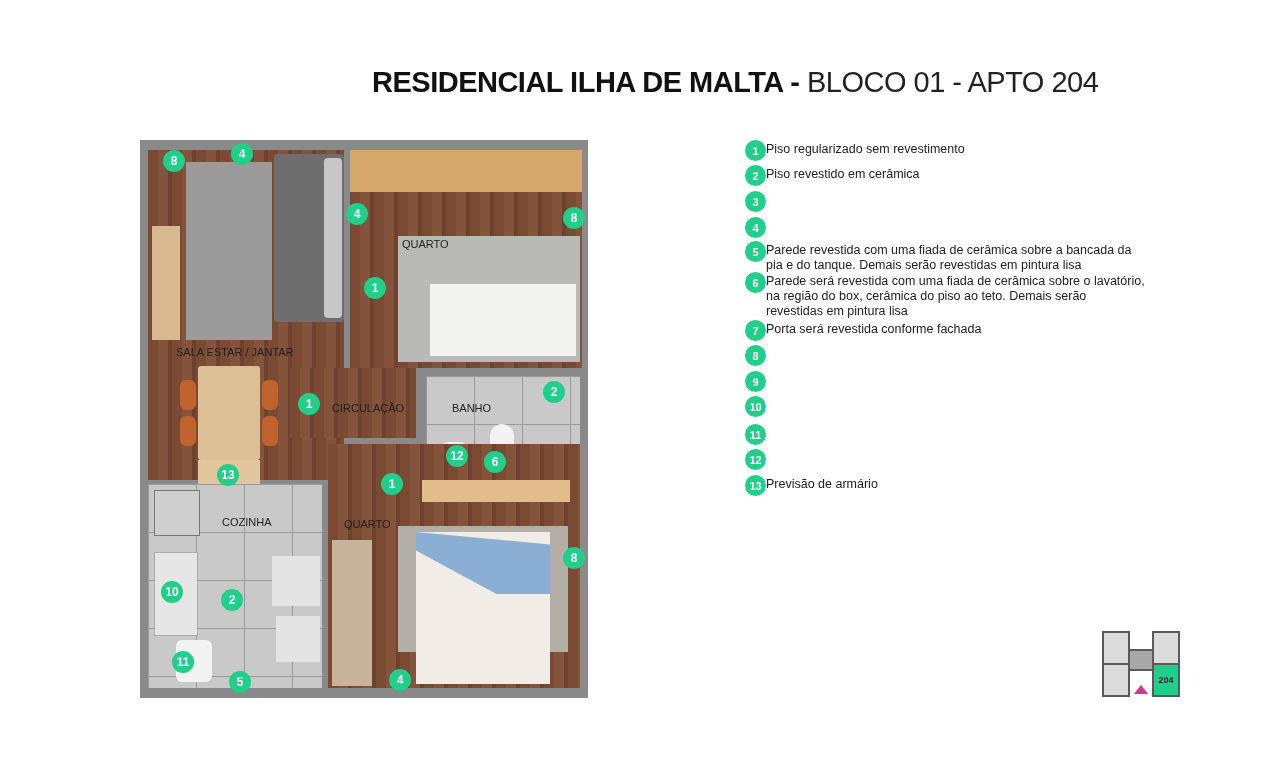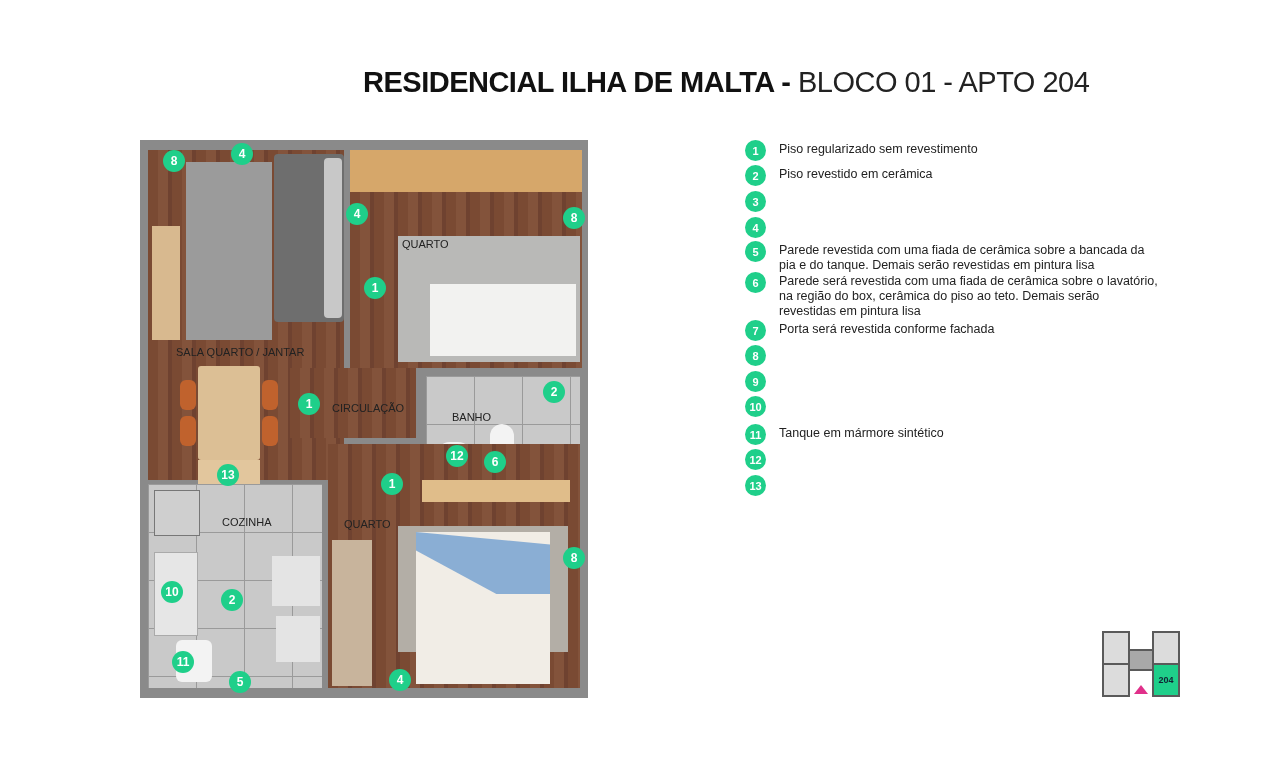--- a/index.html
+++ b/index.html
@@ -1,32 +1,32 @@
 <!DOCTYPE html>
 <html><head>
 <meta charset="utf-8">
 <style>
   * { box-sizing: border-box; margin: 0; padding: 0; }
   body { width: 1278px; height: 767px; background: #ffffff; font-family: "Liberation Sans", sans-serif; position: relative; overflow: hidden; }
-  .title { position: absolute; left: 363px; top: 66px; font-size: 29px; color: #111; letter-spacing: -0.5px; white-space: nowrap; }
+  .title { position: absolute; left: 372px; top: 66px; font-size: 29px; color: #111; letter-spacing: -0.5px; white-space: nowrap; }
   .title .bold { font-weight: bold; }
   .title .light { font-weight: normal; color: #222; }
 
   .plan { position: absolute; left: 140px; top: 140px; width: 448px; height: 558px; background: #8a8a8a; }
   .room { position: absolute; }
   .wood { background: repeating-linear-gradient(90deg, #7a4a33 0px, #7a4a33 10px, #83533b 10px, #83533b 20px, #6f4230 20px, #6f4230 24px); }
   .tile { background-color: #c9c9c9; background-image: linear-gradient(#9a9a9a 1px, transparent 1px), linear-gradient(90deg, #9a9a9a 1px, transparent 1px); background-size: 48px 48px; }
   .label { position: absolute; font-size: 11px; color: #222; white-space: nowrap; font-family: "Liberation Sans", sans-serif; }
   .badge { position: absolute; width: 22px; height: 22px; border-radius: 50%; background: #1fcf8a; color: #fff; font-weight: bold; font-size: 12px; display: flex; align-items: center; justify-content: center; }
   .furn { position: absolute; }
 
   .legend { position: absolute; left: 745px; top: 140px; width: 420px; }
   .legend-item { position: absolute; left: 0; display: flex; align-items: flex-start; }
   .legend-num { width: 21px; height: 21px; border-radius: 50%; background: #1fcf8a; color: #fff; font-weight: bold; font-size: 11px; display: flex; align-items: center; justify-content: center; flex-shrink: 0; }
-  .legend-text { margin-left: 13px; font-size: 12.5px; color: #222; line-height: 15px; width: 380px; padding-top: 2px; }
+  .legend-text { margin-left: 0; font-size: 12.5px; color: #222; line-height: 15px; width: 380px; padding-top: 2px; }
 
   .keyplan { position: absolute; left: 1102px; top: 631px; width: 78px; height: 66px; }
   .kp-cell { position: absolute; background: #dcdcdc; border: 2px solid #5a5a5a; }
 </style>
 </head>
 <body>
 
 <div class="title">
   <span class="bold">RESIDENCIAL ILHA DE MALTA -</span><span class="light"> BLOCO 01 - APTO 204</span>
 </div>
@@ -37,35 +37,35 @@
   <div class="furn" style="left:46px;top:22px;width:86px;height:178px;background:#9b9b9b;"></div>
   <div class="furn" style="left:134px;top:14px;width:70px;height:168px;background:#6e6e6e;border-radius:4px;"></div>
   <div class="furn" style="left:184px;top:18px;width:18px;height:160px;background:#c8c8c8;border-radius:4px;"></div>
   <div class="furn" style="left:12px;top:86px;width:28px;height:114px;background:#d8b98f;"></div>
   <div class="furn" style="left:58px;top:226px;width:62px;height:94px;background:#dcbf95;border-radius:3px;"></div>
   <div class="furn" style="left:40px;top:240px;width:16px;height:30px;background:#c0622d;border-radius:6px;"></div>
   <div class="furn" style="left:40px;top:276px;width:16px;height:30px;background:#c0622d;border-radius:6px;"></div>
   <div class="furn" style="left:122px;top:240px;width:16px;height:30px;background:#c0622d;border-radius:6px;"></div>
   <div class="furn" style="left:122px;top:276px;width:16px;height:30px;background:#c0622d;border-radius:6px;"></div>
   <div class="furn" style="left:58px;top:320px;width:62px;height:26px;background:#e2c69d;"></div>
-  <div class="label" style="left:36px;top:206px;">SALA QUARTO / JANTAR</div>
+  <div class="label" style="left:36px;top:206px;">SALA ESTAR / JANTAR</div>
 
   <div class="room wood" style="left:210px;top:10px;width:232px;height:218px;"></div>
   <div class="furn" style="left:210px;top:10px;width:232px;height:42px;background:#d6a76a;"></div>
   <div class="furn" style="left:258px;top:96px;width:182px;height:126px;background:#b9b9b7;"></div>
   <div class="furn" style="left:290px;top:144px;width:146px;height:72px;background:#f2f2f0;"></div>
   <div class="label" style="left:262px;top:98px;">QUARTO</div>
 
   <div class="room wood" style="left:150px;top:228px;width:126px;height:70px;"></div>
   <div class="label" style="left:192px;top:262px;">CIRCULAÇÃO</div>
 
   <div class="room tile" style="left:286px;top:236px;width:154px;height:92px;"></div>
   <div class="furn" style="left:350px;top:284px;width:24px;height:36px;background:#f3f3f3;border-radius:12px;"></div>
   <div class="furn" style="left:296px;top:302px;width:36px;height:24px;background:#f3f3f3;border-radius:14px 14px 2px 2px;"></div>
-  <div class="label" style="left:312px;top:262px;margin-top:9px;">BANHO</div>
+  <div class="label" style="left:312px;top:262px;">BANHO</div>
 
   <div class="room tile" style="left:8px;top:344px;width:174px;height:204px;"></div>
   <div class="furn" style="left:14px;top:350px;width:46px;height:46px;background:#cfcfcf;border:1px solid #777;"></div>
   <div class="furn" style="left:14px;top:412px;width:44px;height:84px;background:#e6e6e6;border:1px solid #aaa;"></div>
   <div class="furn" style="left:132px;top:416px;width:48px;height:50px;background:#e4e4e4;"></div>
   <div class="furn" style="left:136px;top:476px;width:44px;height:46px;background:#e4e4e4;"></div>
   <div class="furn" style="left:36px;top:500px;width:36px;height:42px;background:#f3f3f3;border-radius:6px;"></div>
   <div class="label" style="left:82px;top:376px;">COZINHA</div>
 
   <div class="room wood" style="left:188px;top:304px;width:252px;height:244px;"></div>
@@ -128,27 +128,27 @@
       <div class="legend-num">8</div>
     </div>
     <div class="legend-item" style="top: 231px;">
       <div class="legend-num">9</div>
     </div>
     <div class="legend-item" style="top: 256px;">
       <div class="legend-num">10</div>
     </div>
     <div class="legend-item" style="top: 284px;">
       <div class="legend-num">11</div>
-      <div class="legend-text">Tanque em mármore sintético</div>
     </div>
     <div class="legend-item" style="top: 309px;">
       <div class="legend-num">12</div>
     </div>
     <div class="legend-item" style="top: 335px;">
       <div class="legend-num">13</div>
+      <div class="legend-text">Previsão de armário</div>
     </div>
   </div>
 
 <div class="keyplan">
   <div class="kp-cell" style="left:0;top:0;width:28px;height:34px;"></div>
   <div class="kp-cell" style="left:0;top:32px;width:28px;height:34px;"></div>
   <div class="kp-cell" style="left:26px;top:18px;width:26px;height:22px;background:#a8a8a8;"></div>
   <div class="kp-cell" style="left:50px;top:0;width:28px;height:34px;"></div>
   <div class="kp-cell" style="left:50px;top:32px;width:28px;height:34px;background:#1fcf8a;display:flex;align-items:center;justify-content:center;font-size:9px;font-weight:bold;color:#123;">
     <span>204</span>

